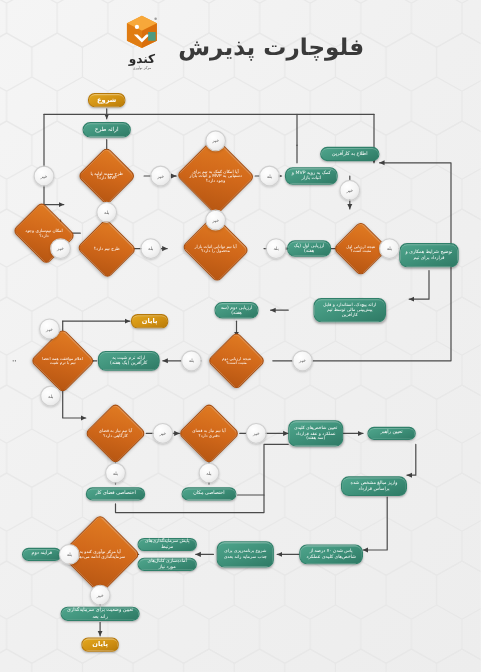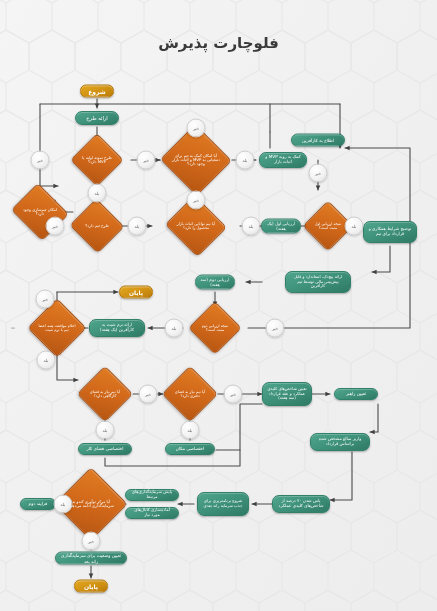--- a/index.html
+++ b/index.html
@@ -57,21 +57,21 @@
     background:radial-gradient(circle at 35% 30%,#ffffff 0%,#f3f3f3 55%,#dedede 100%);
     border:1px solid #cfcfcf;
     box-shadow:0 1px 2px rgba(0,0,0,.18);
     display:flex;align-items:center;justify-content:center;
     color:#5a5a5a;font-size:4.2px;z-index:3;
   }
 
   
   #header{position:absolute;top:0;left:0;width:437px;height:86px;z-index:4;
           display:flex;align-items:center;justify-content:center;gap:10px;}
-  #title{font-size:15px;font-weight:bold;color:#3a3a3a;letter-spacing:0px;}
+  #title{font-size:21px;font-weight:bold;color:#3a3a3a;letter-spacing:0px;}
   #logo{width:46px;height:62px;position:relative;display:flex;flex-direction:column;
         align-items:center;justify-content:flex-start;}
   #logo .cube{width:34px;height:34px;}
   #logo .brand{font-size:11px;font-weight:bold;color:#2b2b2b;margin-top:2px;line-height:1;}
   #logo .sub{font-size:3.2px;color:#555;margin-top:1px;letter-spacing:.3px;}
 </style>
 </head>
 <body>
 
 <svg id="hexbg" viewBox="0 0 437 611">
@@ -413,13 +413,27 @@
   <div class="bub" style="left:63px;top:504px;">
       <span>بله</span>
     </div>
   <div class="bub" style="left:91px;top:541px;">
       <span>خیر</span>
     </div>
 </div>
 
 <div id="header">
   <div id="title">فلوچارت پذیرش</div>
+  <div id="logo">
+    <svg class="cube" viewBox="0 0 60 60">
+      <polygon points="30,4 54,16 54,44 30,56 6,44 6,16" fill="#F2911B"></polygon>
+      <polygon points="30,4 54,16 30,28 6,16" fill="#F7A83A"></polygon>
+      <polygon points="6,16 30,28 30,56 6,44" fill="#E07C12"></polygon>
+      <polygon points="30,28 54,16 54,44 30,56" fill="#D96F0C"></polygon>
+      <circle cx="22" cy="22" r="3.4" fill="#ffffff"></circle>
+      <path d="M17,34 L30,47 L43,34 L37,34 L30,41 L23,34 Z" fill="#ffffff"></path>
+      <path d="M40,30 L52,30 L52,44 L40,44 Z" fill="#3D9E8C" opacity="0.9"></path>
+      <circle cx="52" cy="9" r="2" fill="#9c9c9c"></circle>
+    </svg>
+    <div class="brand">کندو</div>
+    <div class="sub">مرکز نوآوری</div>
+  </div>
 </div>
 
 </body></html>

